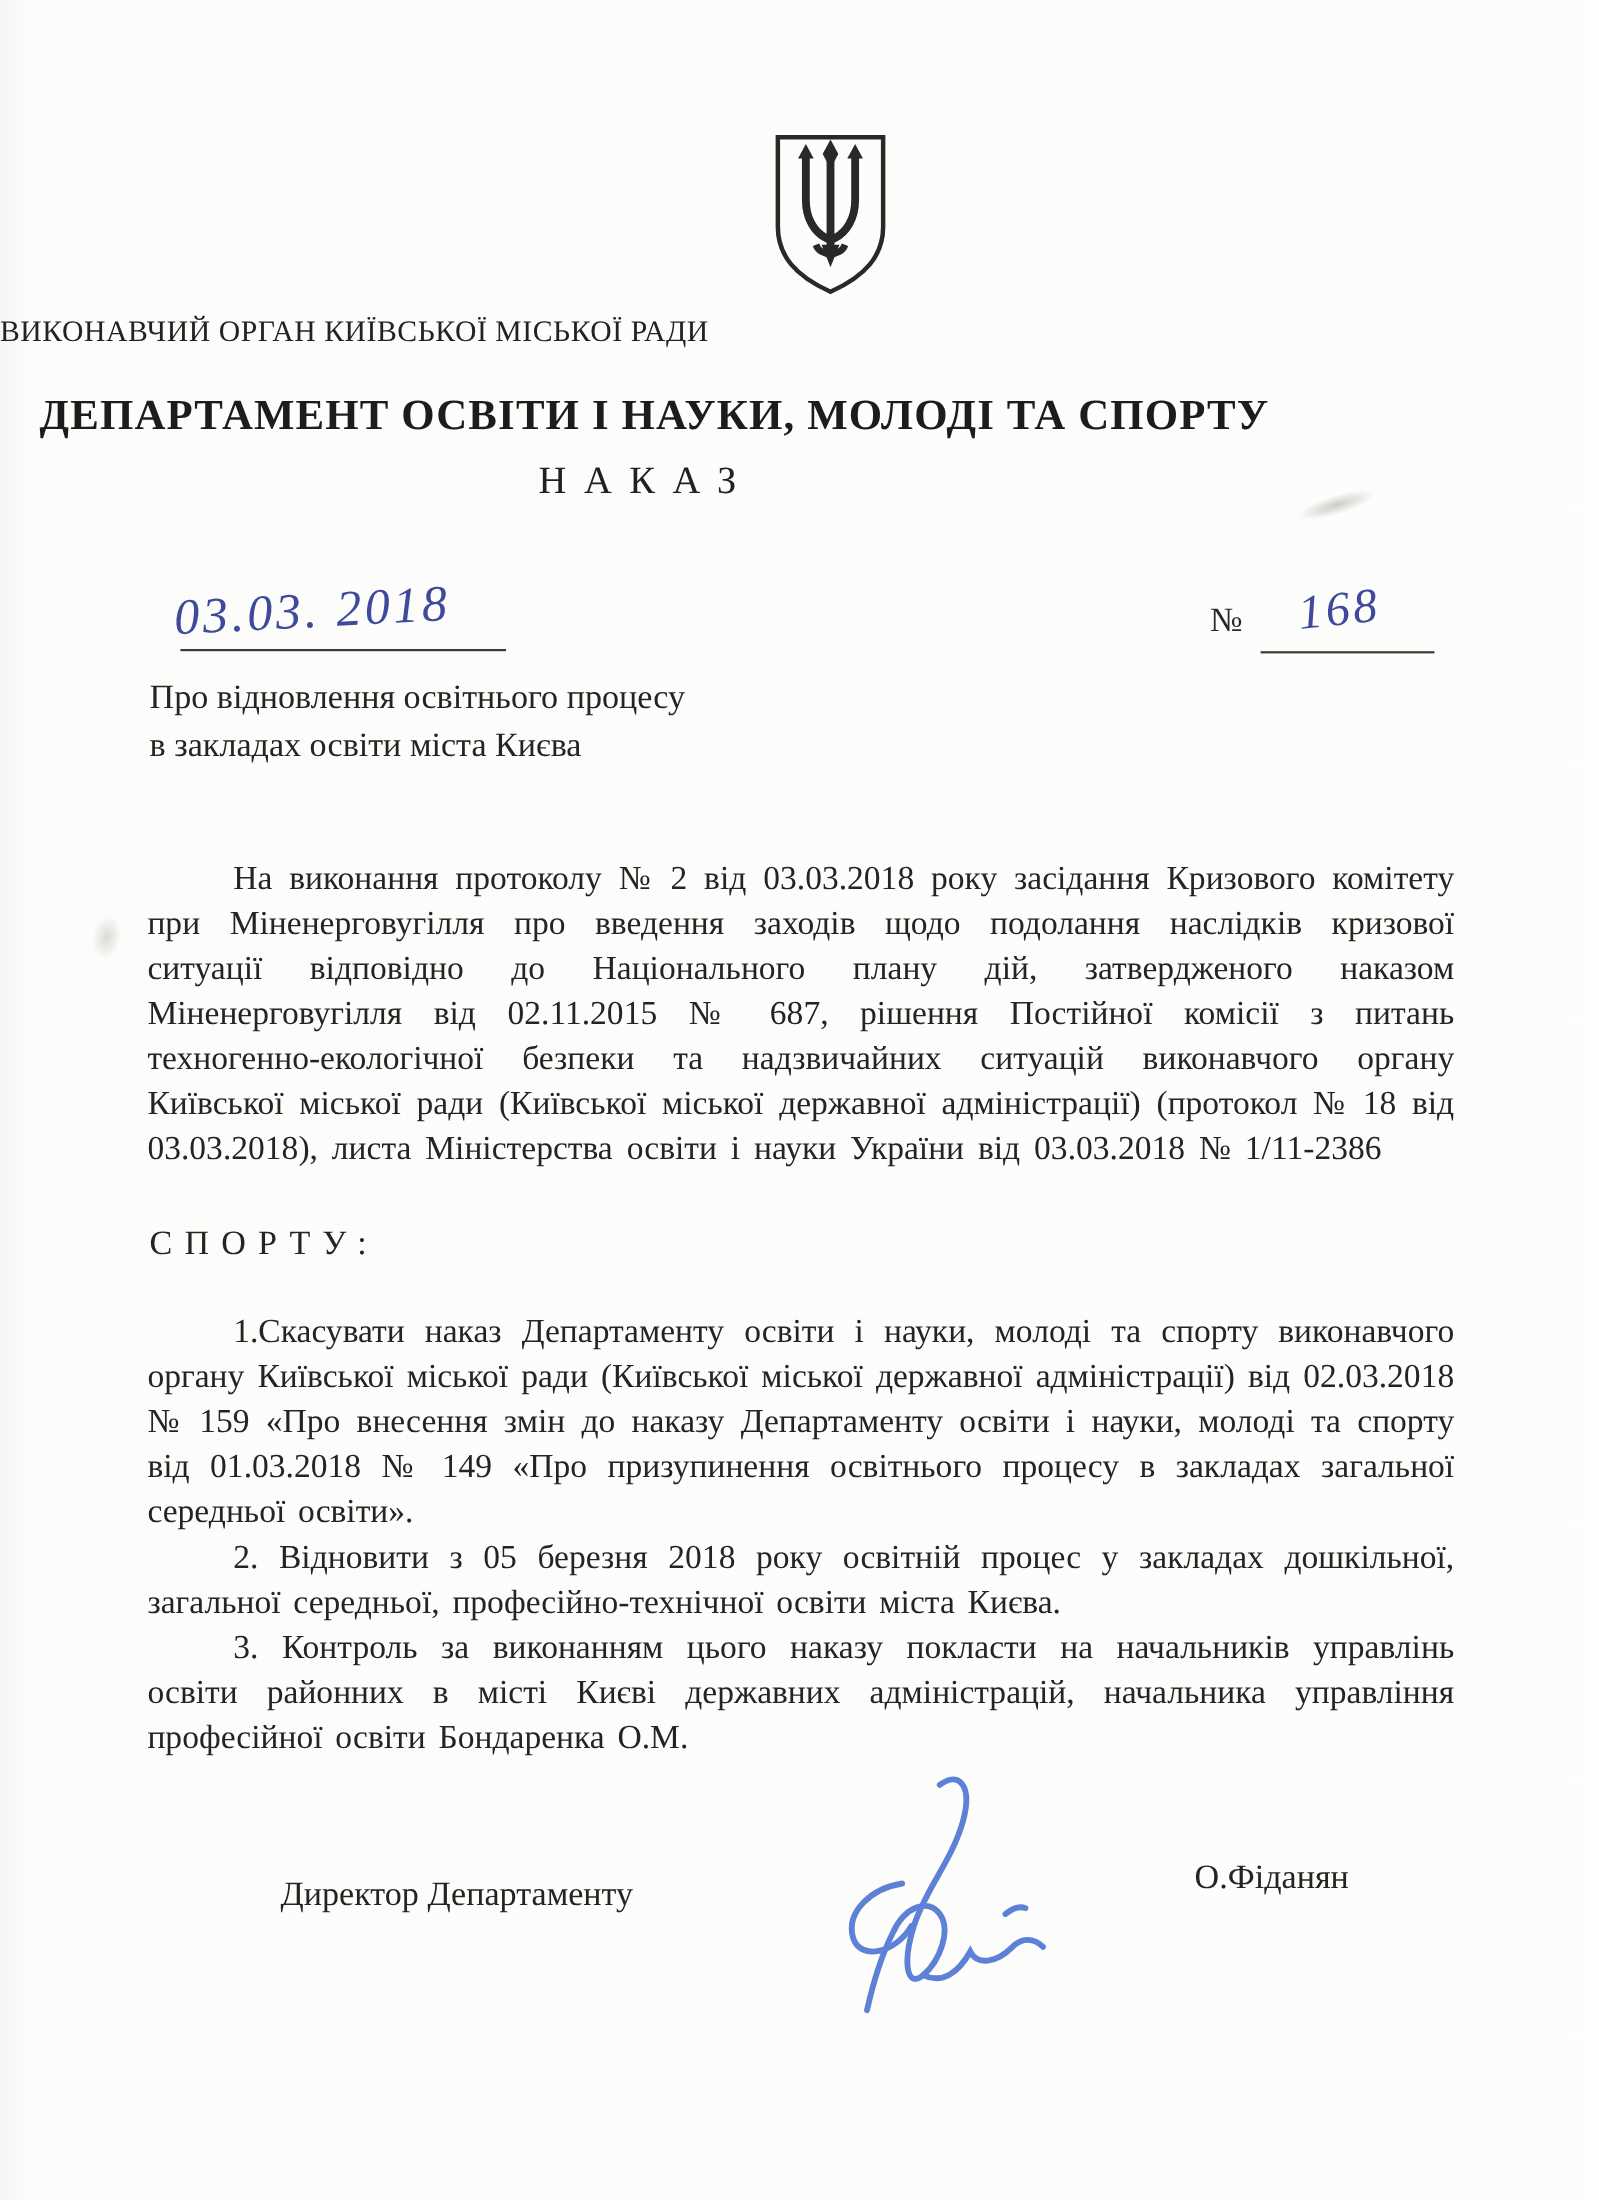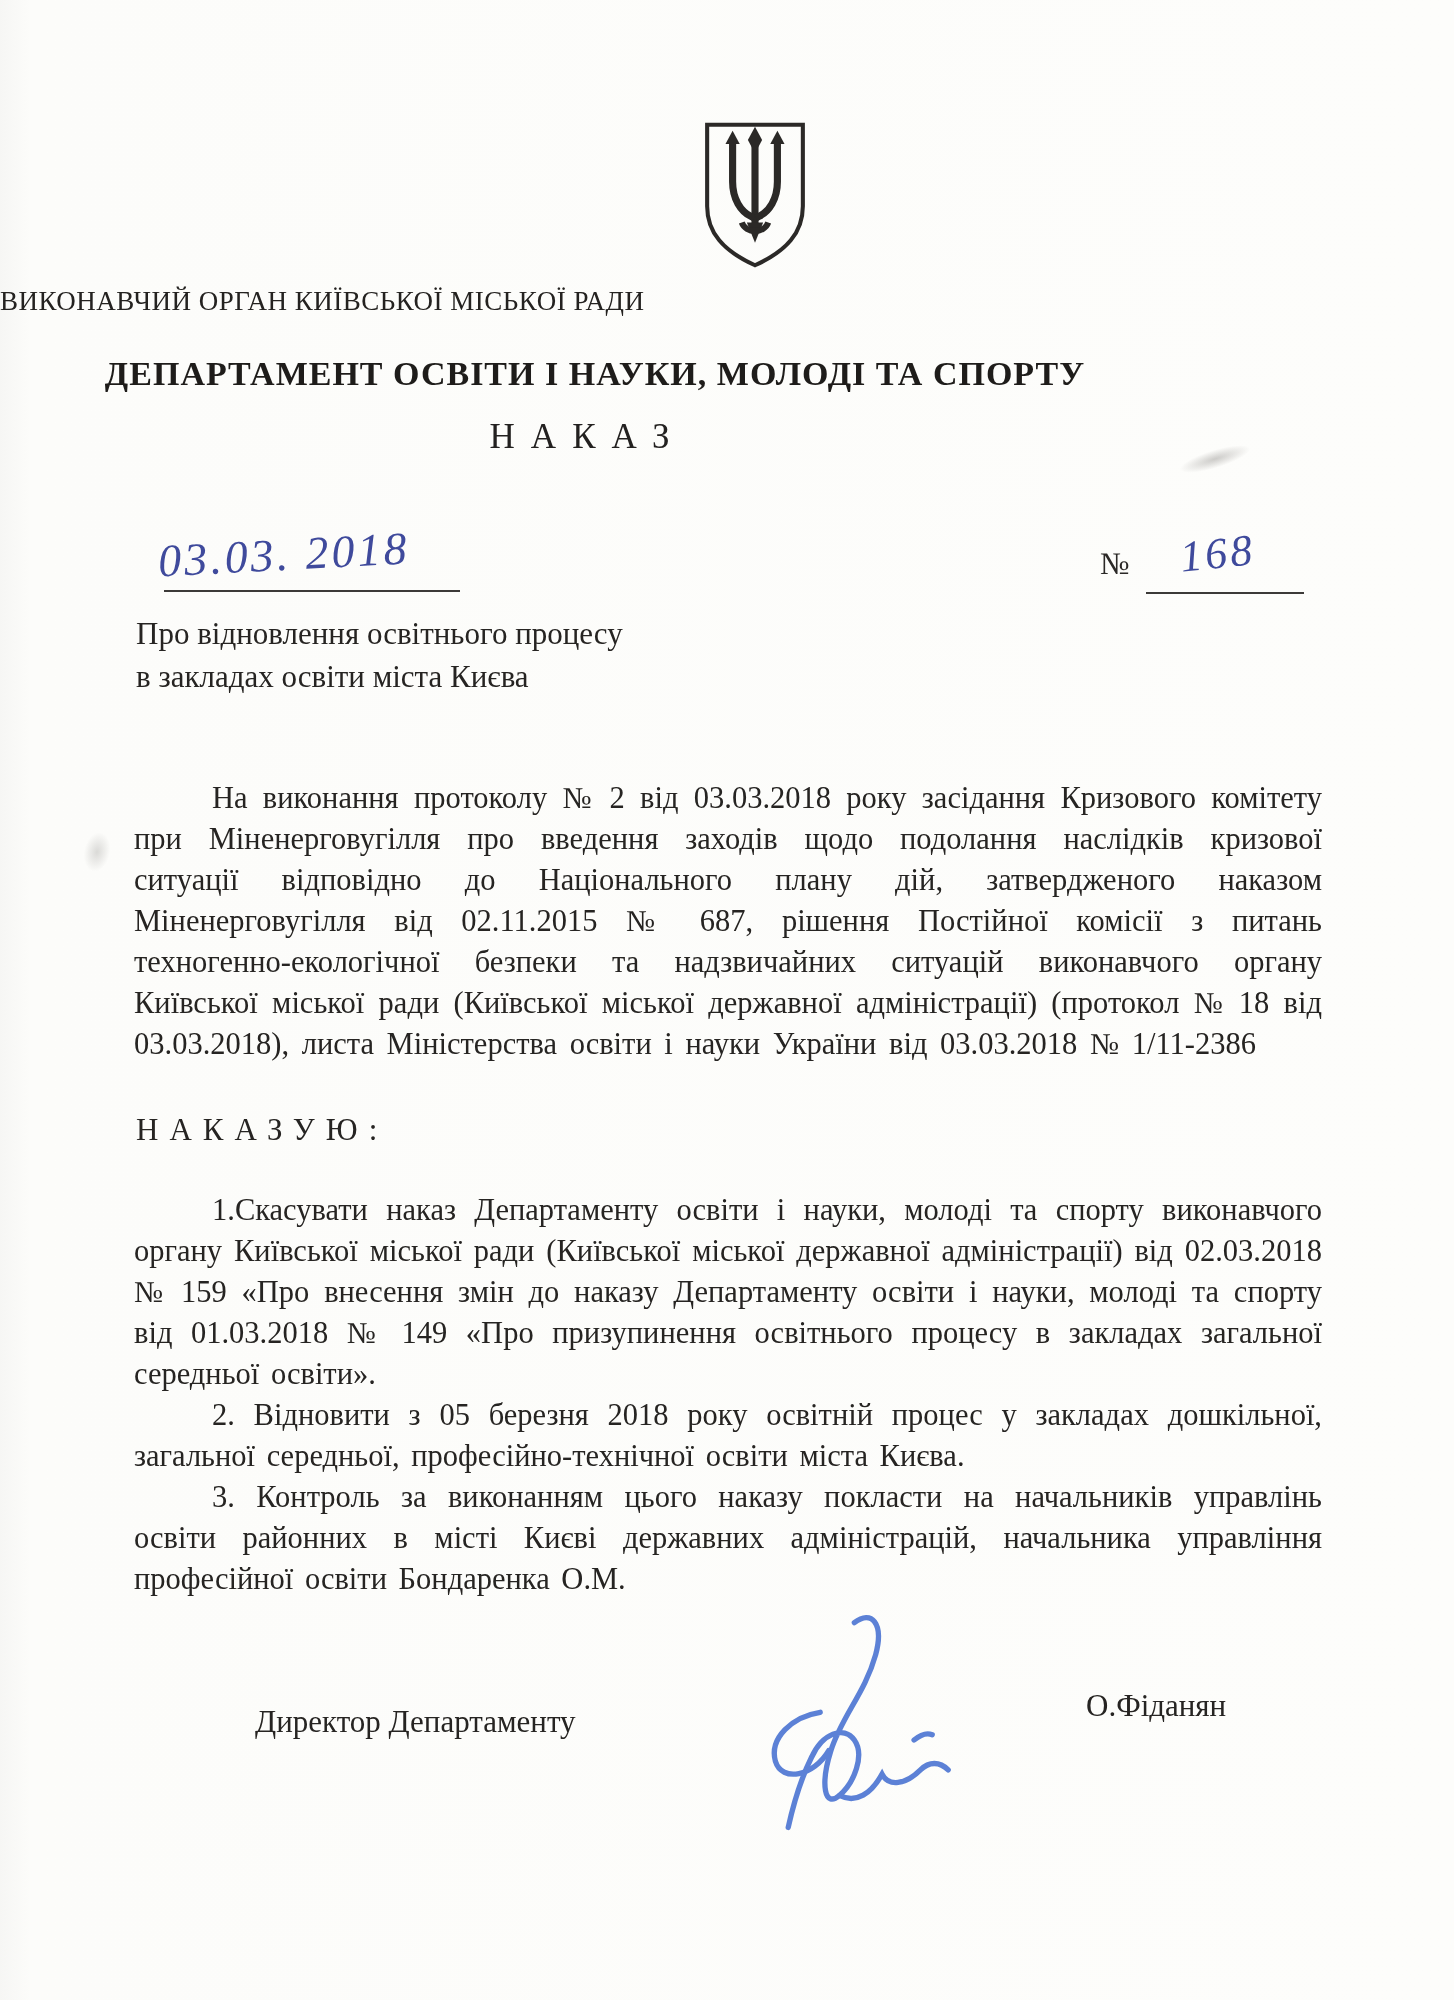--- a/index.html
+++ b/index.html
@@ -20,21 +20,21 @@
     position:absolute; left:699px; top:118px; width:112px; height:154px;
   }
   .org-block{
     position:absolute; left:0; top:284px; width:1190px; text-align:left;
   }
   .org-line{
     font-size:27px; line-height:34px; letter-spacing:0.5px; color:#242220;
   }
   .dept-line{
     position:absolute; left:0; top:355px; width:1190px; text-align:center;
-    font-size:34px; font-weight:bold; letter-spacing:1px; color:#1e1c1a;
+    font-size:39px; font-weight:bold; letter-spacing:1px; color:#1e1c1a;
   }
   .doc-type{
     position:absolute; left:0; top:417px; width:1175px; text-align:center;
     font-size:35px; font-weight:normal; letter-spacing:16px; color:#232120;
   }
   .hand{
     font-style:italic;
     letter-spacing:3px;
     white-space:nowrap;
   }
@@ -136,21 +136,21 @@
   <span class="hand num-hand" style="color:#3f4a9c">168</span>
   <div class="num-underline"></div>
 
   <div class="subject">
     <div>Про  відновлення освітнього процесу</div>
     <div>в закладах освіти  міста Києва</div>
   </div>
 
   <p class="preamble">На виконання протоколу № 2 від 03.03.2018 року засідання Кризового комітету при  Міненерговугілля про введення заходів  щодо подолання наслідків кризової ситуації відповідно до Національного плану дій,  затвердженого наказом Міненерговугілля від 02.11.2015 № 687, рішення Постійної комісії з питань техногенно-екологічної безпеки та надзвичайних ситуацій виконавчого органу Київської міської ради (Київської міської державної адміністрації)  (протокол № 18 від 03.03.2018), листа Міністерства освіти і науки України від 03.03.2018 № 1/11-2386</p>
 
-  <div class="order-heading">НАКАЗУЮ:</div>
+  <div class="order-heading">СПОРТУ:</div>
 
   <div class="items">
     <p>1.Скасувати наказ Департаменту освіти і науки, молоді та спорту виконавчого органу Київської міської ради (Київської міської державної адміністрації)  від 02.03.2018 № 159 «Про внесення змін до наказу Департаменту освіти і науки, молоді та спорту від 01.03.2018 № 149 «Про призупинення освітнього процесу в закладах загальної середньої освіти».</p>
     <p>2. Відновити з 05 березня 2018 року освітній процес у закладах дошкільної, загальної середньої, професійно-технічної освіти міста Києва.</p>
     <p>3. Контроль за виконанням цього наказу покласти на начальників управлінь освіти  районних в місті Києві державних адміністрацій, начальника управління професійної освіти Бондаренка О.М.</p>
   </div>
 
   <div class="sig-title">Директор Департаменту</div>
   <div class="sig-name">О.Фіданян</div>
 

